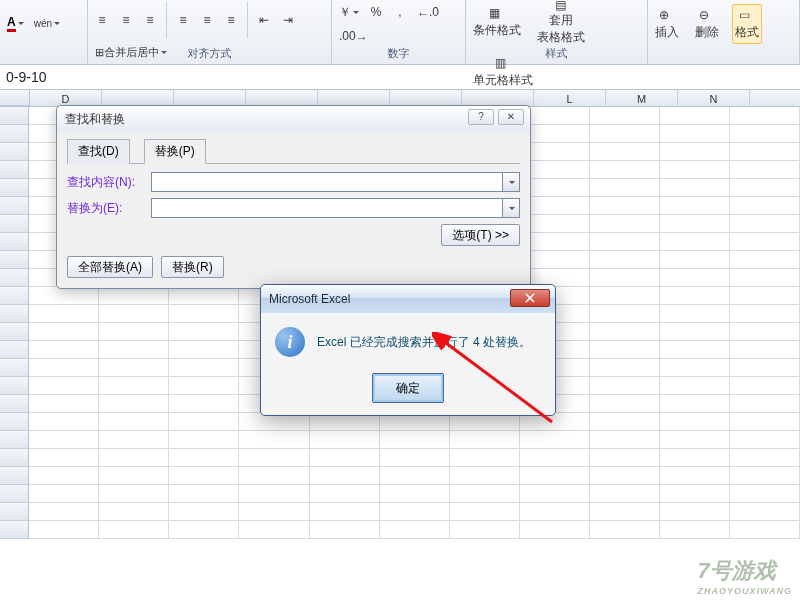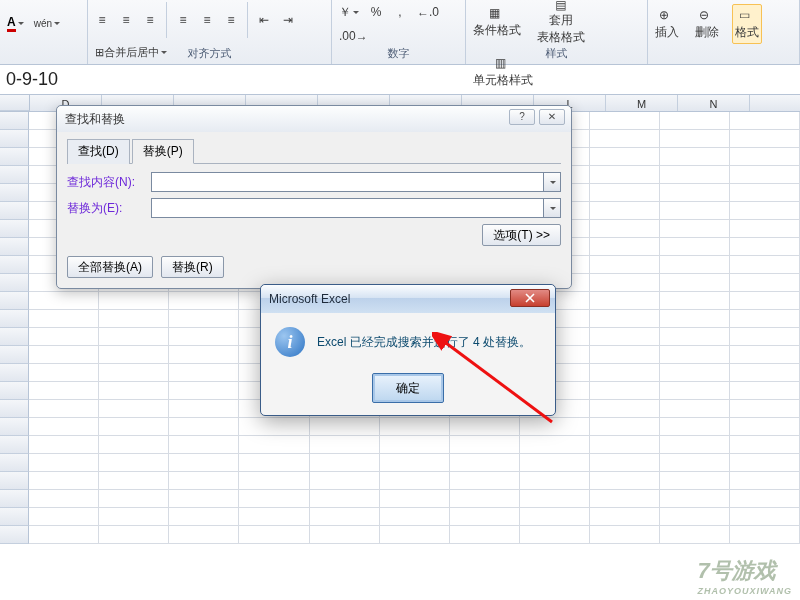--- a/index.html
+++ b/index.html
@@ -10,36 +10,36 @@
   .ribbon-group { border-right: 1px solid #c4cfde; display: flex; flex-direction: column; justify-content: space-between; padding: 2px 4px 0; }
   .ribbon-icons { display: flex; align-items: center; gap: 4px; height: 42px; flex-wrap: wrap; }
   .ribbon-label { text-align: center; font-size: 11px; color: #4a5a73; padding: 2px 0 3px; }
   .r-btn { min-width: 20px; height: 20px; display: inline-flex; align-items: center; justify-content: center; font-size: 12px; color: #3b3b3b; border: 1px solid transparent; border-radius: 2px; padding: 0 2px; }
   .ico { width: 16px; height: 16px; display: inline-block; }
   .sep { width: 1px; height: 36px; background: #c4cfde; margin: 0 2px; }
   .drop-tri { display: inline-block; margin-left: 2px; border-top: 3px solid #555; border-left: 3px solid transparent; border-right: 3px solid transparent; }
 
   
   .cell-area { position: relative; }
-  .cell-text { font-size: 18px; padding: 4px 6px; color: #222; }
+  .cell-text { font-size: 14px; padding: 4px 6px; color: #222; }
   .col-headers { display: flex; height: 18px; background: linear-gradient(#f4f6f9,#e2e7ef); border-top: 1px solid #b7c4d6; border-bottom: 1px solid #b7c4d6; font-size: 11px; color: #333; }
   .col-h { width: 72px; border-right: 1px solid #c4cfde; text-align: center; line-height: 18px; }
   .col-h:first-child { width: 30px; }
   .grid-row { display: flex; height: 18px; }
   .cell { width: 72px; height: 18px; border-right: 1px solid #d6dbe3; border-bottom: 1px solid #d6dbe3; }
   .rowh { width: 30px; background: linear-gradient(#f4f6f9,#e2e7ef); border-right: 1px solid #b7c4d6; border-bottom: 1px solid #c4cfde; }
 
   
-  .dlg { position: absolute; top: 105px; left: 56px; width: 516px; background: #f0f0f0; border: 1px solid #7a8aa0; border-radius: 5px; box-shadow: 0 4px 14px rgba(0,0,0,0.25); }
+  .dlg { position: absolute; top: 105px; left: 56px; width: 475px; background: #f0f0f0; border: 1px solid #7a8aa0; border-radius: 5px; box-shadow: 0 4px 14px rgba(0,0,0,0.25); }
   .dlg-title { height: 26px; display: flex; align-items: center; padding: 0 8px; font-size: 12px; color: #333; background: linear-gradient(#fdfefe,#e6ebf2); border-radius: 5px 5px 0 0; }
   .dlg-ctrls { position: absolute; right: 6px; top: 3px; display: flex; gap: 4px; }
   .dlg-ctrl { width: 26px; height: 16px; font-size: 10px; border: 1px solid #aab6c6; border-radius: 2px; background: linear-gradient(#fdfdfd,#e2e7ef); text-align: center; line-height: 14px; color: #4a4a4a; }
   .dlg-body { padding: 6px 10px 10px; }
   .tabs { display: flex; font-size: 12px; border-bottom: 1px solid #aab3c0; margin-bottom: 8px; }
-  .tab { padding: 3px 10px; border: 1px solid #aab3c0; border-bottom: none; background: #e9edf3; margin-right: 2px; position: relative; top: 1px; }
+  .tab { padding: 3px 10px; border: 1px solid #aab3c0; border-bottom: none; background: #e9edf3; margin-right: 14px; position: relative; top: 1px; }
   .tab.active { background: #f0f0f0; border-bottom: 1px solid #f0f0f0; text-align: center; }
   .form-row { display: flex; align-items: center; margin-bottom: 6px; font-size: 12px; }
   .form-row label { width: 84px; color: #6d28d9; }
   .combo { flex: 1; display: flex; }
   .combo input { flex: 1; height: 20px; border: 1px solid #7a8aa0; border-right: none; font-size: 12px; padding: 0 4px; }
   .combo .cb-btn { width: 18px; height: 20px; border: 1px solid #7a8aa0; background: linear-gradient(#fdfdfd,#dfe4ec); display: flex; align-items: center; justify-content: center; }
   .opt-row { display: flex; justify-content: flex-end; margin: 6px 0 10px; }
   .btn { font-size: 12px; height: 22px; padding: 0 10px; border: 1px solid #8a97a9; background: linear-gradient(#fdfdfd,#e2e7ef); border-radius: 2px; }
   .btn-row { display: flex; gap: 8px; }
 

